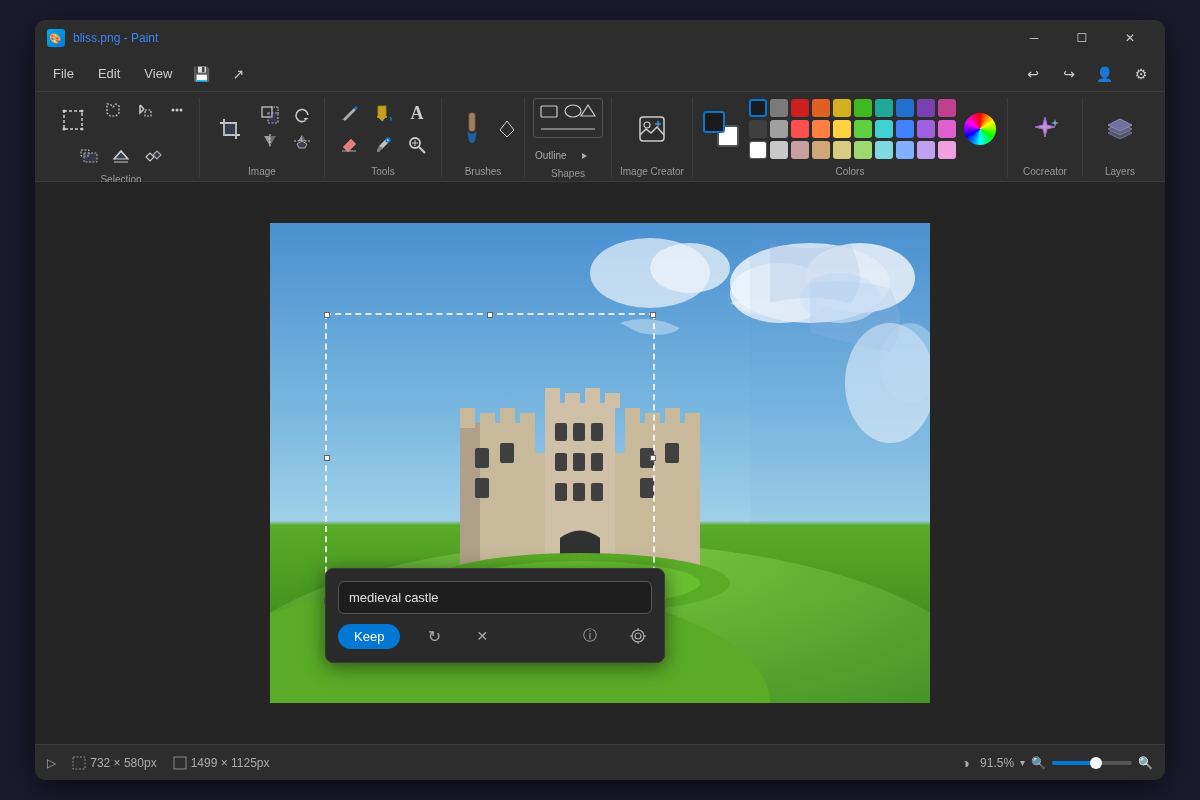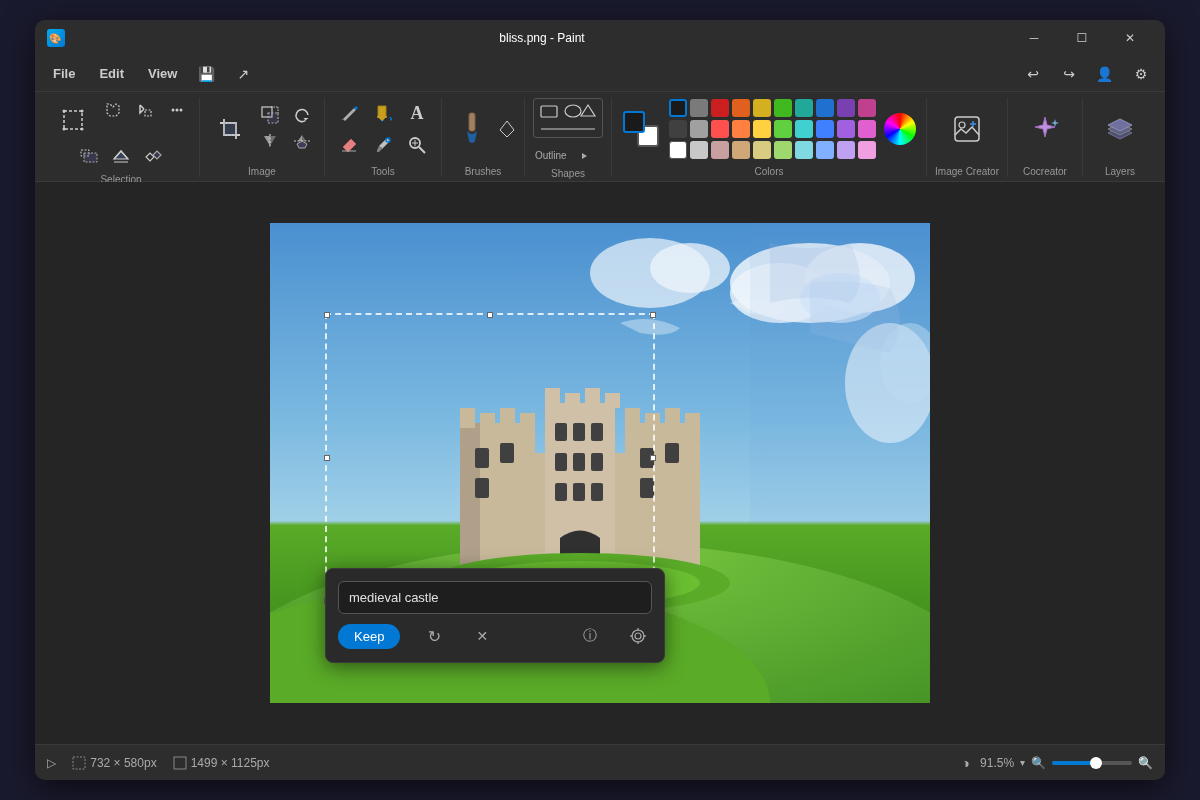--- a/index.html
+++ b/index.html
@@ -37,24 +37,23 @@
     .title-bar-icon {
       width: 18px;
       height: 18px;
       margin-right: 8px;
       background: linear-gradient(135deg, #00adef 0%, #0078d4 100%);
       border-radius: 3px;
       display: flex;align-items:center;justify-content:center;
       font-size:10px;color:white;font-weight:bold;
     }
     .title-bar-text {
-      color: #ffffff;
+      color: #3b82f6;
       font-size: 12px;
       flex: 1;
-      text-align: center;
     }
     .title-bar-controls {
       display: flex;
       gap: 2px;
     }
     .title-btn {
       width: 46px;
       height: 30px;
       display: flex;
       align-items: center;
@@ -75,21 +74,20 @@
       gap: 4px;
       flex-shrink: 0;
       border-bottom: 1px solid #3a3a3a;
     }
     .menu-item {
       color: #ccc;
       font-size: 13px;
       padding: 4px 10px;
       cursor: pointer;
       border-radius: 4px;
-      font-weight: bold;
     }
     .menu-separator { flex: 1; }
     .menu-icon-btn {
       width: 32px;
       height: 28px;
       display: flex;
       align-items: center;
       justify-content: center;
       color: #ccc;
       cursor: pointer;
@@ -655,20 +653,34 @@
             <div style="color:#aaa;font-size:10px;padding:0 2px;">Outline</div>
             <svg width="18" height="12" viewBox="0 0 18 12" fill="none">
                 <path d="M16 6 L11 3 L11 9 Z" fill="#aaa"></path>
               </svg>
           </div>
         </div>
       </div>
       <div class="ribbon-group-label">Shapes</div>
     </div>
 
+    <div class="ribbon-group">
+      <div class="ribbon-group-content">
+        <div class="large-ribbon-btn">
+          <svg width="32" height="32" viewBox="0 0 32 32" fill="none">
+            <rect x="4" y="4" width="24" height="24" rx="3" stroke="#ccc" stroke-width="1.5" fill="none"></rect>
+            <circle cx="11" cy="12" r="3" stroke="#ccc" stroke-width="1.2" fill="none"></circle>
+            <path d="M4 22 L10 16 L15 20 L21 14 L28 22" stroke="#ccc" stroke-width="1.5" fill="none"></path>
+            <path d="M22 8 L22 14 M19 11 L25 11" stroke="#4090e0" stroke-width="1.5"></path>
+          </svg>
+        </div>
+      </div>
+      <div class="ribbon-group-label">Image Creator</div>
+    </div>
+
     <div class="ribbon-group" style="flex:1;">
       <div class="ribbon-group-content" style="align-items:center;">
 
         <div class="active-colors">
           <div class="color-bg-swatch"></div>
           <div class="color-fg-swatch" style="background:#1a1a1a;"></div>
         </div>
 
         <div class="color-swatches">
           <div class="color-row">
@@ -704,34 +716,20 @@
             <div class="color-swatch" style="background:#a0d870;"></div>
             <div class="color-swatch" style="background:#80d8e0;"></div>
             <div class="color-swatch" style="background:#80b0ff;"></div>
             <div class="color-swatch" style="background:#c0a0f0;"></div>
             <div class="color-swatch" style="background:#f0a0e0;"></div>
           </div>
         </div>
         <div class="color-wheel"></div>
       </div>
       <div class="ribbon-group-label">Colors</div>
-    </div>
-
-    <div class="ribbon-group">
-      <div class="ribbon-group-content">
-        <div class="large-ribbon-btn">
-          <svg width="32" height="32" viewBox="0 0 32 32" fill="none">
-            <rect x="4" y="4" width="24" height="24" rx="3" stroke="#ccc" stroke-width="1.5" fill="none"></rect>
-            <circle cx="11" cy="12" r="3" stroke="#ccc" stroke-width="1.2" fill="none"></circle>
-            <path d="M4 22 L10 16 L15 20 L21 14 L28 22" stroke="#ccc" stroke-width="1.5" fill="none"></path>
-            <path d="M22 8 L22 14 M19 11 L25 11" stroke="#4090e0" stroke-width="1.5"></path>
-          </svg>
-        </div>
-      </div>
-      <div class="ribbon-group-label">Image Creator</div>
     </div>
 
     <div class="ribbon-group">
       <div class="ribbon-group-content">
         <div class="large-ribbon-btn">
           <svg width="32" height="32" viewBox="0 0 32 32" fill="none">
             <path d="M16 4 L18 12 L26 14 L18 16 L16 24 L14 16 L6 14 L14 12 Z" fill="#c090e0" stroke="#a070c0" stroke-width="1"></path>
             <path d="M26 6 L27 9 L30 10 L27 11 L26 14 L25 11 L22 10 L25 9 Z" fill="#80c0f0" stroke="none" opacity="0.8"></path>
           </svg>
         </div>

